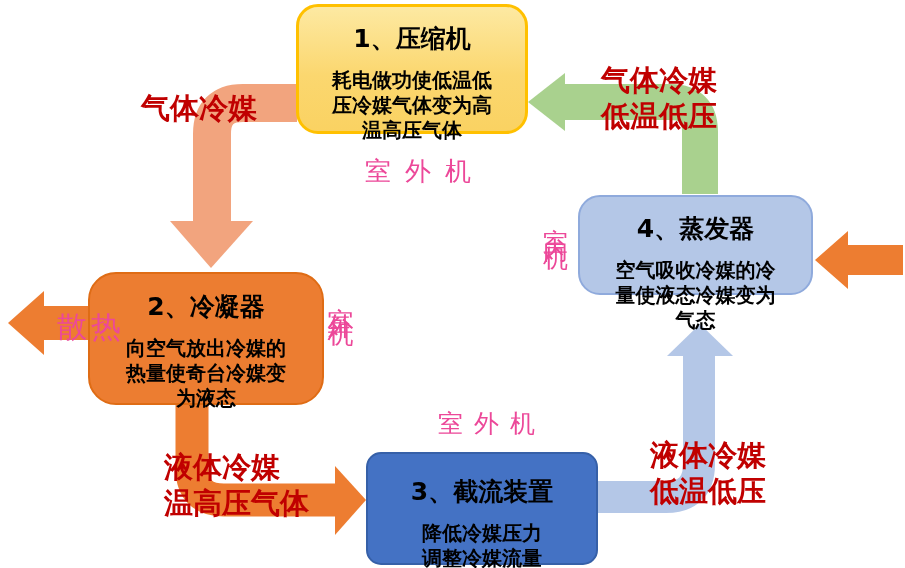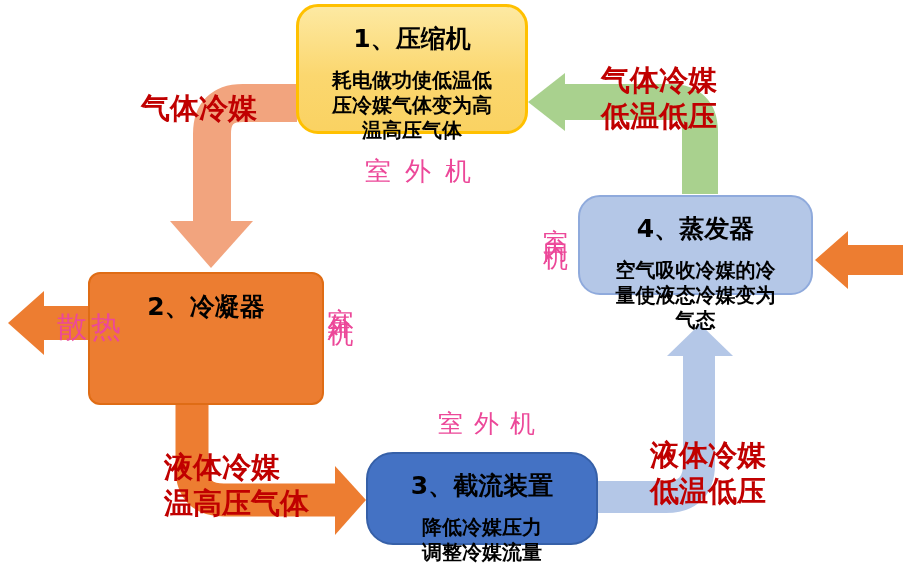--- a/index.html
+++ b/index.html
@@ -13,26 +13,26 @@
     color:#000;font-weight:bold;
   }
   .box .title{font-size:25px;line-height:30px;margin-top:15px;}
   .box .body{font-size:20px;line-height:25px;white-space:pre-line;margin-top:14px;}
   #box-compressor{
     left:296px;top:4px;width:232px;height:130px;border-radius:22px;
     background:linear-gradient(180deg,#FDE9A2 0%,#FBD76F 55%,#FAD262 100%);
     border:3px solid #FFC000;padding-top:2px;
   }
   #box-condenser{
-    left:88px;top:272px;width:236px;height:133px;border-radius:12px;
+    left:88px;top:272px;width:236px;height:133px;border-radius:28px;
     background:#EC7D31;border:2px solid #DF6C15;padding-top:3px;
   }
   #box-throttle{
-    left:366px;top:452px;width:232px;height:93px;border-radius:27px;
-    background:#4472C4;border:2px solid #3660A8;padding-top:2px;
+    left:366px;top:452px;width:232px;height:113px;border-radius:15px;
+    background:#4472C4;border:2px solid #3660A8;padding-top:8px;
   }
   #box-evaporator{
     left:578px;top:195px;width:235px;height:100px;border-radius:22px;
     background:#B4C7E7;border:2px solid #8FAADC;padding-top:2px;
   }
   .unit{
     position:absolute;z-index:3;color:#ec4899;
     font-family:"DejaVu Serif","Liberation Serif",serif;
   }
   #unit-outdoor-top{left:365px;top:154px;font-size:26px;letter-spacing:14px;}
@@ -84,20 +84,23 @@
 
   <div class="box" id="box-compressor">
     <div class="title">1、压缩机</div>
     <div class="body">耗电做功使低温低
 压冷媒气体变为高
 温高压气体</div>
   </div>
 
   <div class="box" id="box-condenser">
     <div class="title">2、冷凝器</div>
+    <div class="body">向空气放出冷媒的
+热量使奇台冷媒变
+为液态</div>
   </div>
 
   <div class="box" id="box-throttle">
     <div class="title">3、截流装置</div>
     <div class="body">降低冷媒压力
 调整冷媒流量</div>
   </div>
 
   <div class="box" id="box-evaporator">
     <div class="title">4、蒸发器</div>

